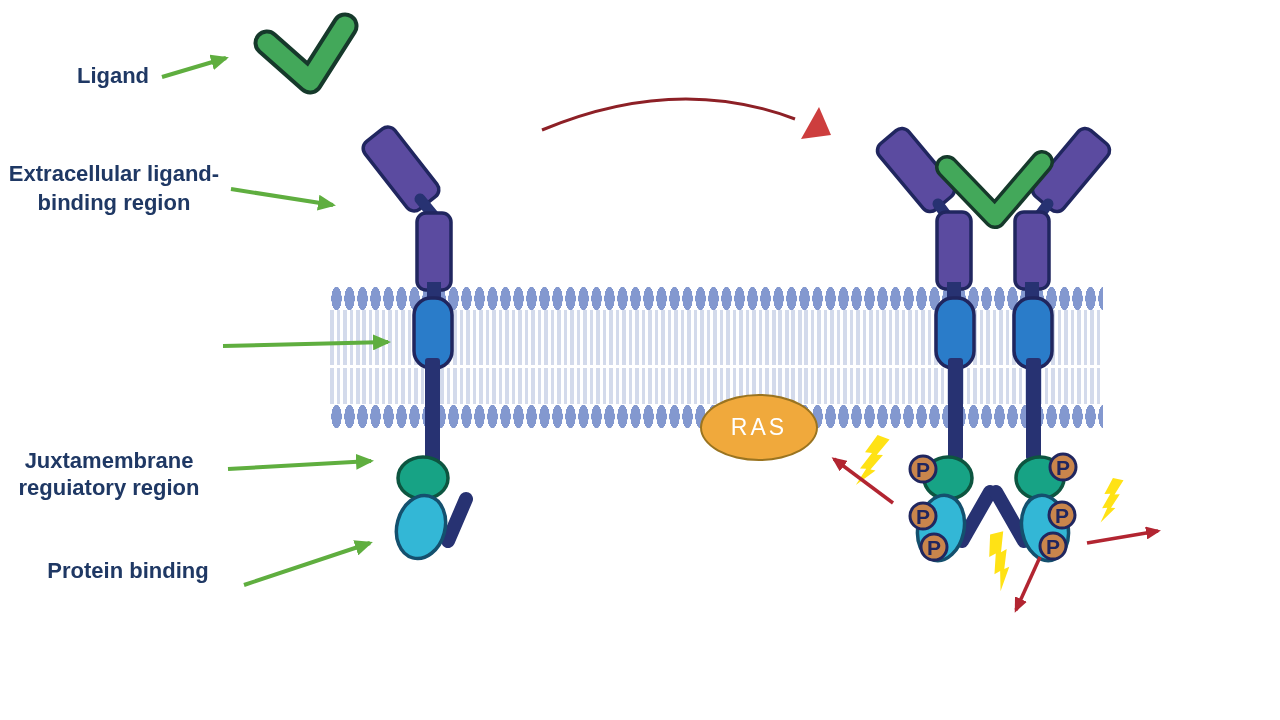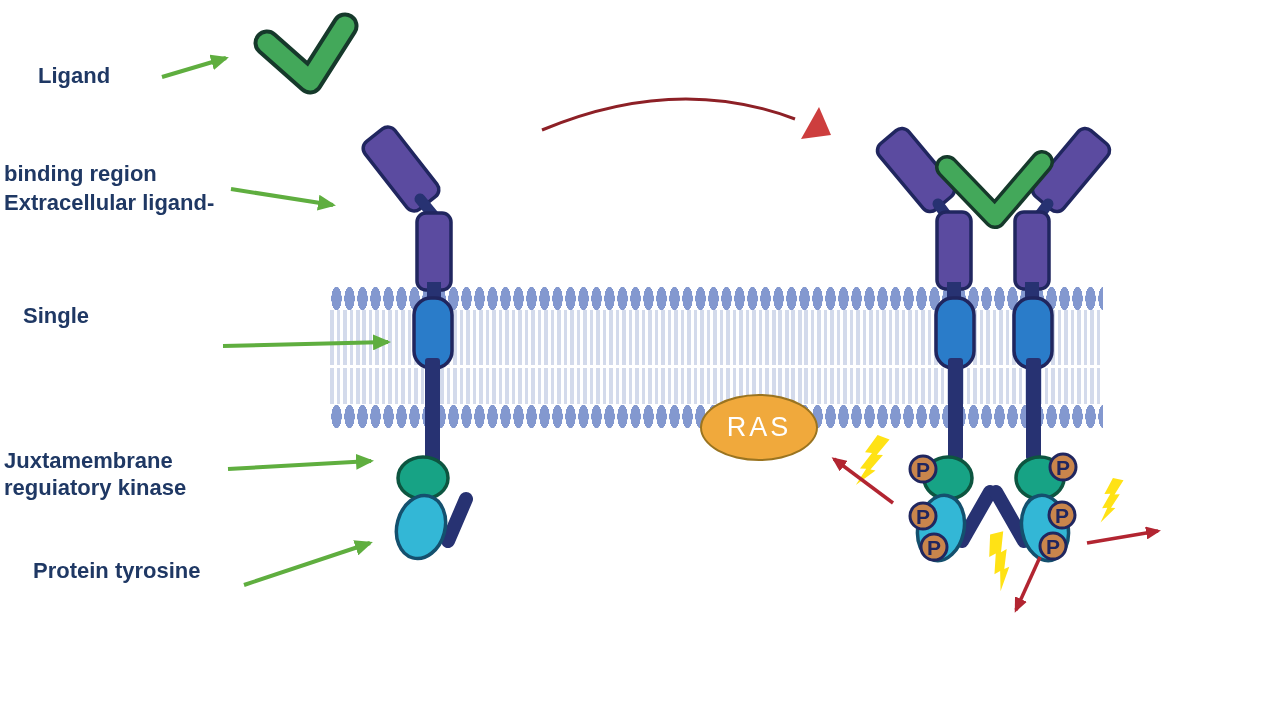--- a/index.html
+++ b/index.html
@@ -9,42 +9,42 @@
     --kinase_cyan:#33b7d6; --cyan_outline:#14506e; --phosphate_tan:#c9854c;
     --membrane_head:#8398cf; --membrane_tail:#d3daeb; --arrow_red:#b22531; --curved_red:#8d2026;
     --arrowhead_red:#cd3e3e; --bolt_yellow:#ffe215; --ras_fill:#f0a93c; --ras_border:#9a7420;
     --plc_fill:#4472c4; --pi3k_fill:#e0813f; --pi3k_border:#c4682b; --protein_text:#ffffff;
   }
   *{margin:0;padding:0;box-sizing:border-box;}
   body{background:#ffffff;font-family:"Liberation Sans",sans-serif;}
   .canvas{position:relative;width:1280px;height:720px;background:#ffffff;overflow:hidden;}
 
   
-  .lbl{position:absolute;color:var(--label_text);font-weight:bold;font-size:22px;line-height:29px;text-align:left;}
+  .lbl{position:absolute;color:var(--label_text);font-weight:bold;font-size:22px;line-height:29px;text-align:center;}
   .lbl span{display:block;}
   .lbl-ligand{left:38px;top:61px;width:150px;}
   .lbl-extracellular{left:4px;top:159px;width:220px;}
   .lbl-transmembrane{left:23px;top:301px;width:178px;}
   .lbl-juxtamembrane{left:4px;top:447px;width:210px;line-height:27px;}
   .lbl-kinase{left:33px;top:557px;width:190px;line-height:27px;}
 
   
   .mem{position:absolute;left:330px;width:773px;z-index:0;}
   .mem-heads{height:27px;background:radial-gradient(ellipse 5.2px 12px at 6.5px 13.5px,var(--membrane_head) 98%,transparent 100%);background-size:13px 27px;background-repeat:repeat-x;}
   .mem-heads-top{top:285px;}
   .mem-heads-bottom{top:403px;}
   .mem-tails{background:repeating-linear-gradient(90deg,var(--membrane_tail) 0px,var(--membrane_tail) 3.5px,#ffffff 3.5px,#ffffff 6.5px);}
   .mem-tails-top{top:310px;height:55px;}
   .mem-tails-bottom{top:368px;height:36px;}
 
   svg.overlay{position:absolute;left:0;top:0;z-index:1;}
 
   
   .prot{position:absolute;z-index:2;border-radius:50%;display:flex;align-items:center;justify-content:center;
-        color:var(--protein_text);font-size:27px;font-weight:400;letter-spacing:3px;}
+        color:var(--protein_text);font-size:23px;font-weight:400;letter-spacing:3px;}
   .prot-ras{left:700px;top:394px;width:118px;height:67px;background:var(--ras_fill);border:2px solid var(--ras_border);}
   .prot-plc{left:1164px;top:476px;width:112px;height:67px;background:var(--plc_fill);}
   .prot-pi3k{left:886px;top:622px;width:124px;height:78px;background:var(--pi3k_fill);border:2px solid var(--pi3k_border);}
 
   
   .purple{fill:var(--receptor_purple);stroke:var(--outline_navy);stroke-width:3.5;}
   .bluecap{fill:var(--transmembrane_blue);stroke:var(--outline_navy);stroke-width:3.5;}
   .navyfill{fill:var(--stalk_navy);}
   .navyline{stroke:var(--stalk_navy);stroke-linecap:round;fill:none;}
   .teal{fill:var(--juxtamembrane_teal);stroke:var(--teal_outline);stroke-width:3.5;}
@@ -177,31 +177,30 @@
       <line class="redline" marker-end="url(#rh)" x1="893" y1="503" x2="834" y2="459"></line>
       <line class="redline" marker-end="url(#rh)" x1="1087" y1="543" x2="1158" y2="531"></line>
       <line class="redline" marker-end="url(#rh)" x1="1040" y1="557" x2="1016" y2="610"></line>
     </g>
   </svg>
 
   <div class="lbl lbl-ligand">
     <span>Ligand</span>
   </div>
   <div class="lbl lbl-extracellular">
+    <span>Extracellular ligand-</span>
     <span>binding region</span>
-    <span>Extracellular ligand-</span>
   </div>
   <div class="lbl lbl-transmembrane">
-    <span>Single</span>
   </div>
   <div class="lbl lbl-juxtamembrane">
     <span>Juxtamembrane</span>
-    <span>reguiatory kinase</span>
+    <span>reguiatory region</span>
   </div>
   <div class="lbl lbl-kinase">
-    <span>Protein tyrosine</span>
+    <span>Protein binding</span>
   </div>
 
   <div class="prot prot-ras">
     <span>RAS</span>
   </div>
 
 </div>
 
 </body></html>

